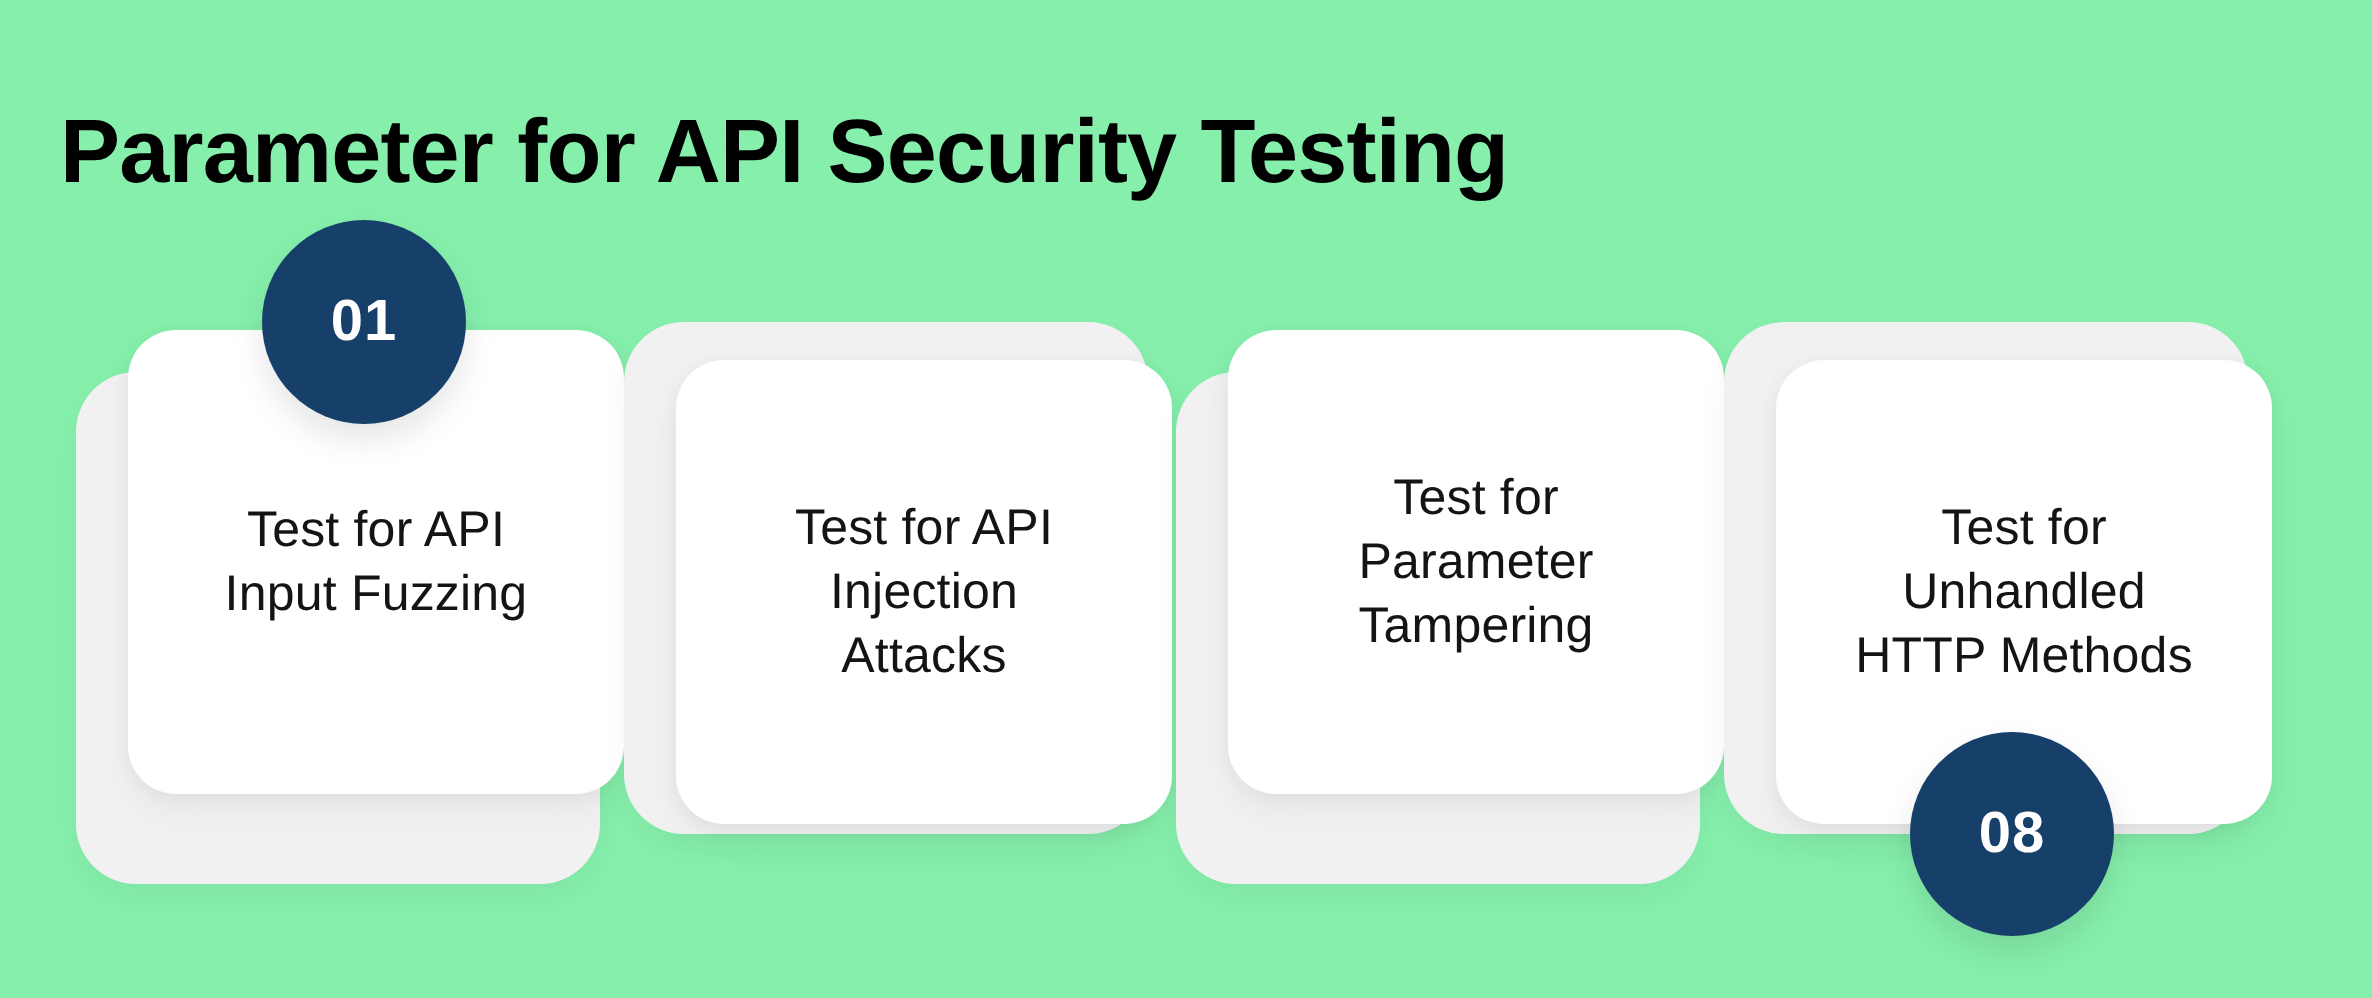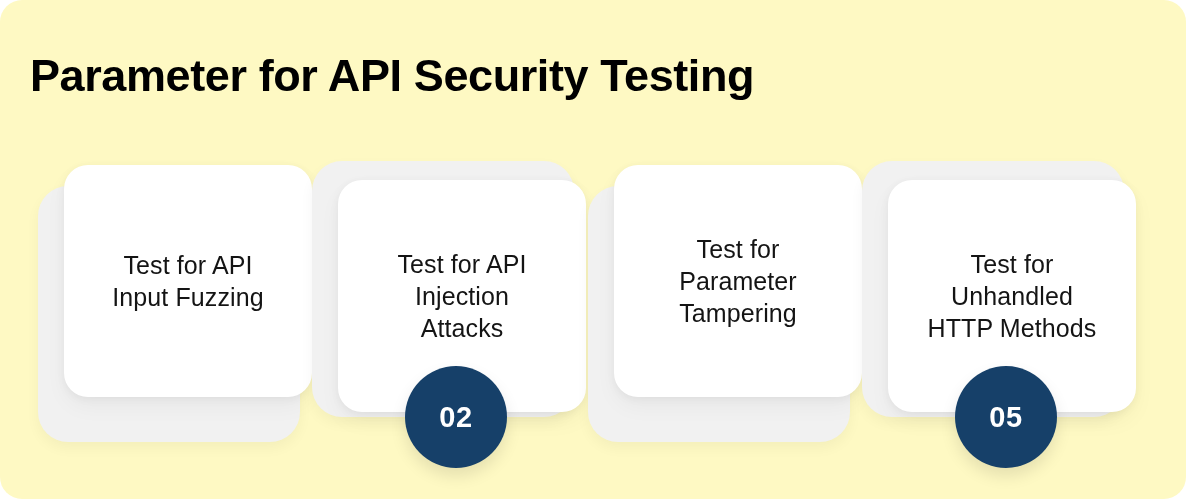--- a/index.html
+++ b/index.html
@@ -9,23 +9,22 @@
     background: #ffffff;
   }
   body {
     font-family: "Liberation Sans", "DejaVu Sans", sans-serif;
     -webkit-font-smoothing: antialiased;
   }
   #canvas {
     position: relative;
     width: 1186px;
     height: 499px;
-    background: #fef9c3;
+    background: #86efac;
     overflow: hidden;
-    border-radius: 22px;
   }
 
   
   #page-title {
     position: absolute;
     left: 30px;
     top: 16px;
     width: 1120px;
     font-size: 45px;
     font-weight: 700;
@@ -127,45 +126,45 @@
   <h1 id="page-title">Parameter for API Security Testing</h1>
 
   <div id="steps">
 
     <div class="step up" id="step-1">
       <div class="plate"></div>
       <div class="card">
         <div class="card-label">Test for API
 Input Fuzzing</div>
       </div>
+      <div class="badge">01</div>
     </div>
 
     <div class="step down" id="step-2">
       <div class="plate"></div>
       <div class="card">
         <div class="card-label">Test for API
 Injection
 Attacks</div>
       </div>
-      <div class="badge">02</div>
     </div>
 
     <div class="step up" id="step-3">
       <div class="plate"></div>
       <div class="card">
         <div class="card-label">Test for
 Parameter
 Tampering</div>
       </div>
     </div>
 
     <div class="step down" id="step-4">
       <div class="plate"></div>
       <div class="card">
         <div class="card-label">Test for
 Unhandled
 HTTP Methods</div>
       </div>
-      <div class="badge">05</div>
+      <div class="badge">08</div>
     </div>
 
   </div>
 </div>
 
 </body></html>

